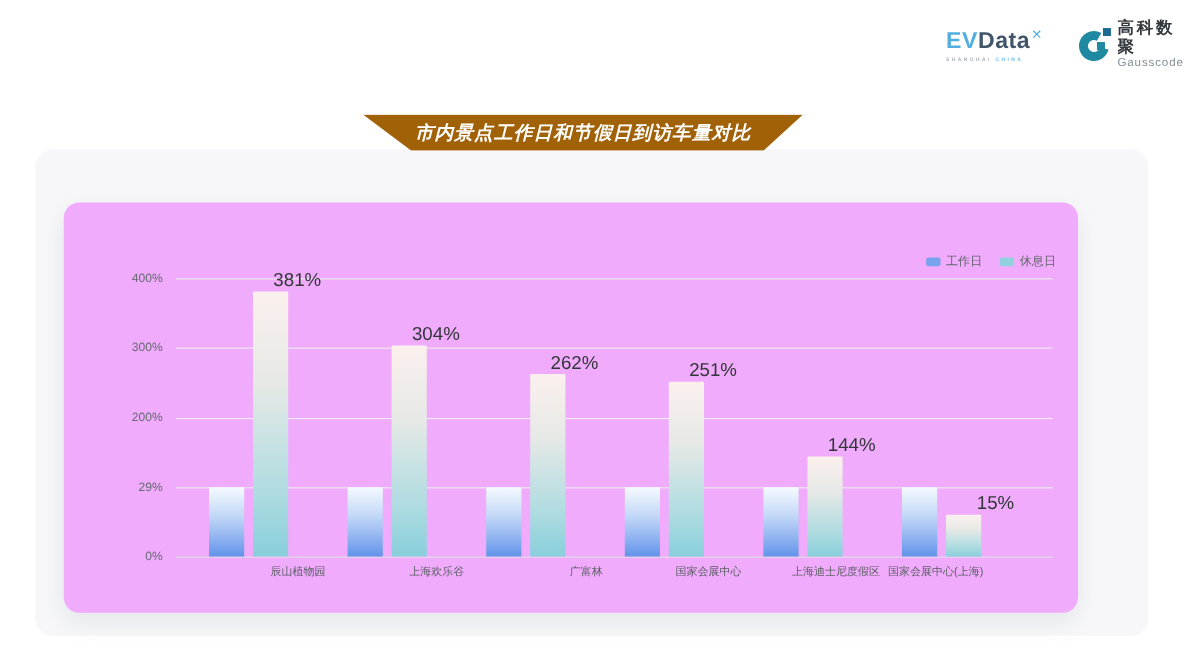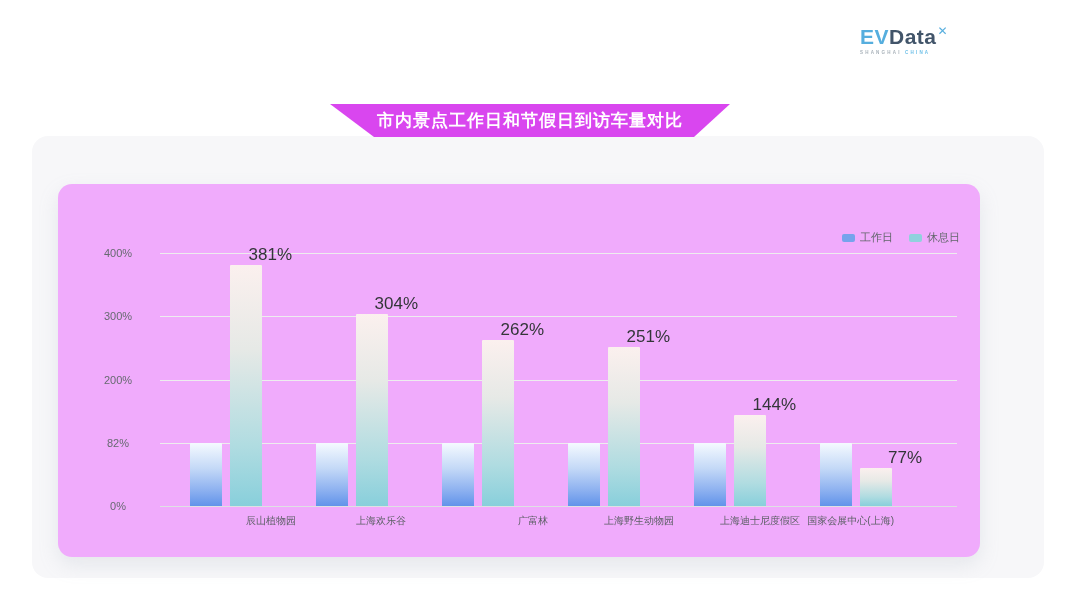--- a/index.html
+++ b/index.html
@@ -33,21 +33,21 @@
   .outer-panel { position:absolute; left:32px; top:136px; width:1012px; height:442px;
                  background:#f7f7f9; border-radius:16px; }
   .chart-card { position:absolute; left:58px; top:184px; width:922px; height:373px;
                 background:#f0abfc; border-radius:14px;
                 box-shadow:0 8px 20px rgba(150,160,180,0.18); }
 
   
   .plot-area { position:absolute; inset:0; }
   .gridline { position:absolute; height:1px; background:#ededee; }
   .gridline.axis { background:#dfe0e3; }
-  .y-label { position:absolute; width:60px; text-align:center; font-size:11px; color:#666a70;
+  .y-label { position:absolute; width:60px; text-align:right; font-size:11px; color:#666a70;
              height:14px; line-height:14px; }
   .x-label { position:absolute; width:140px; text-align:right; font-size:10px; color:#5a5e63;
              height:14px; line-height:14px; }
   .bar { position:absolute; width:32px; border-radius:1px 1px 0 0; }
   .bar-workday { background:linear-gradient(180deg,#f5faff 0%,#c4d9f7 40%,#8db1f0 75%,#6193ea 100%); }
   .bar-restday { background:linear-gradient(180deg,#fbf0ee 0%,#e6e9e6 35%,#b0dce1 75%,#88cfdb 100%); }
   .bar-value { position:absolute; width:92px; text-align:right; font-size:17px; color:#333639;
                height:14px; line-height:14px; }
 
   .legend { position:absolute; top:46px; right:20px; display:flex; gap:16px; align-items:center; }
@@ -58,68 +58,79 @@
 </head>
 <body>
 
 <div class="stage">
 
   <div class="logo-evdata">
     <div class="ev-word"><span class="ev-blue">EV</span><span class="ev-dark">Data</span><span class="ev-sup">✕</span></div>
     <div class="ev-sub"><span class="l">SHANGHAI</span> <span class="r">CHINA</span></div>
   </div>
 
+  <div class="logo-gauss">
+    <svg class="g-mark" viewBox="0 0 34 36">
+      <circle cx="16" cy="20" r="10.5" fill="none" stroke="#1e89a1" stroke-width="9" stroke-dasharray="52 14" stroke-dashoffset="-8" transform="rotate(-30 16 20)"></circle>
+      <rect x="19" y="16" width="8" height="8" fill="#1e89a1"></rect>
+      <rect x="25" y="2" width="8" height="8" fill="#1a6a93"></rect>
+    </svg>
+    <div class="g-text">
+      <div class="g-cn">高科数聚</div>
+      <div class="g-en">Gausscode</div>
+    </div>
+  </div>
 
-  <div class="banner" style="background: #d946ef;">
+  <div class="banner" style="background: #a16207; font-style: italic;">
     <span class="banner-title">市内景点工作日和节假日到访车量对比</span>
   </div>
 
   <div class="outer-panel"></div>
   <div class="chart-card">
     <div class="legend">
         <div class="legend-item">
           <span class="legend-marker" style="background: rgb(118, 163, 236);"></span>
           <span class="legend-label">工作日</span>
         </div>
         <div class="legend-item">
           <span class="legend-marker" style="background: rgb(144, 209, 221);"></span>
           <span class="legend-label">休息日</span>
         </div>
       </div>
     <div class="plot-area">
         <div class="gridline axis" style="left: 102px; top: 322px; width: 797px;"></div>
         <div class="y-label" style="left: 30px; top: 315px;">0%</div>
         <div class="gridline" style="left: 102px; top: 258.8px; width: 797px;"></div>
-        <div class="y-label" style="left: 30px; top: 251.8px;">82%</div>
+        <div class="y-label" style="left: 30px; top: 251.8px;">29%</div>
         <div class="gridline" style="left: 102px; top: 195.6px; width: 797px;"></div>
         <div class="y-label" style="left: 30px; top: 188.6px;">200%</div>
         <div class="gridline" style="left: 102px; top: 132.4px; width: 797px;"></div>
         <div class="y-label" style="left: 30px; top: 125.4px;">300%</div>
         <div class="gridline" style="left: 102px; top: 69.2px; width: 797px;"></div>
         <div class="y-label" style="left: 30px; top: 62.2px;">400%</div>
         <div class="bar bar-workday" style="left: 132px; top: 258.8px; height: 63.2px;"></div>
         <div class="bar bar-restday" style="left: 172px; top: 81.208px; height: 240.792px;"></div>
         <div class="bar-value" style="left: 142px; top: 64.208px;">381%</div>
         <div class="x-label" style="left: 98px; top: 330px;">辰山植物园</div>
         <div class="bar bar-workday" style="left: 258px; top: 258.8px; height: 63.2px;"></div>
         <div class="bar bar-restday" style="left: 298px; top: 129.872px; height: 192.128px;"></div>
         <div class="bar-value" style="left: 268px; top: 112.872px;">304%</div>
-        <div class="x-label" style="left: 208px; top: 330px;">上海欢乐谷</div>
+        <div class="x-label" style="left: 224px; top: 330px;">上海欢乐谷</div>
         <div class="bar bar-workday" style="left: 384px; top: 258.8px; height: 63.2px;"></div>
         <div class="bar bar-restday" style="left: 424px; top: 156.416px; height: 165.584px;"></div>
         <div class="bar-value" style="left: 394px; top: 139.416px;">262%</div>
         <div class="x-label" style="left: 350px; top: 330px;">广富林</div>
         <div class="bar bar-workday" style="left: 510px; top: 258.8px; height: 63.2px;"></div>
         <div class="bar bar-restday" style="left: 550px; top: 163.368px; height: 158.632px;"></div>
         <div class="bar-value" style="left: 520px; top: 146.368px;">251%</div>
-        <div class="x-label" style="left: 476px; top: 330px;">上海野生动物园</div>
+        <div class="x-label" style="left: 476px; top: 330px;">国家会展中心</div>
         <div class="bar bar-workday" style="left: 636px; top: 258.8px; height: 63.2px;"></div>
         <div class="bar bar-restday" style="left: 676px; top: 230.992px; height: 91.008px;"></div>
         <div class="bar-value" style="left: 646px; top: 213.992px;">144%</div>
         <div class="x-label" style="left: 602px; top: 330px;">上海迪士尼度假区</div>
         <div class="bar bar-workday" style="left: 762px; top: 258.8px; height: 63.2px;"></div>
         <div class="bar bar-restday" style="left: 802px; top: 284.08px; height: 37.92px;"></div>
-        <div class="bar-value" style="left: 772px; top: 267.08px;">77%</div>
+        <div class="bar-value" style="left: 772px; top: 267.08px;">15%</div>
         <div class="x-label" style="left: 696px; top: 330px;">国家会展中心(上海)</div>
       </div>
   </div>
 
 </div>
 
 </body></html>

